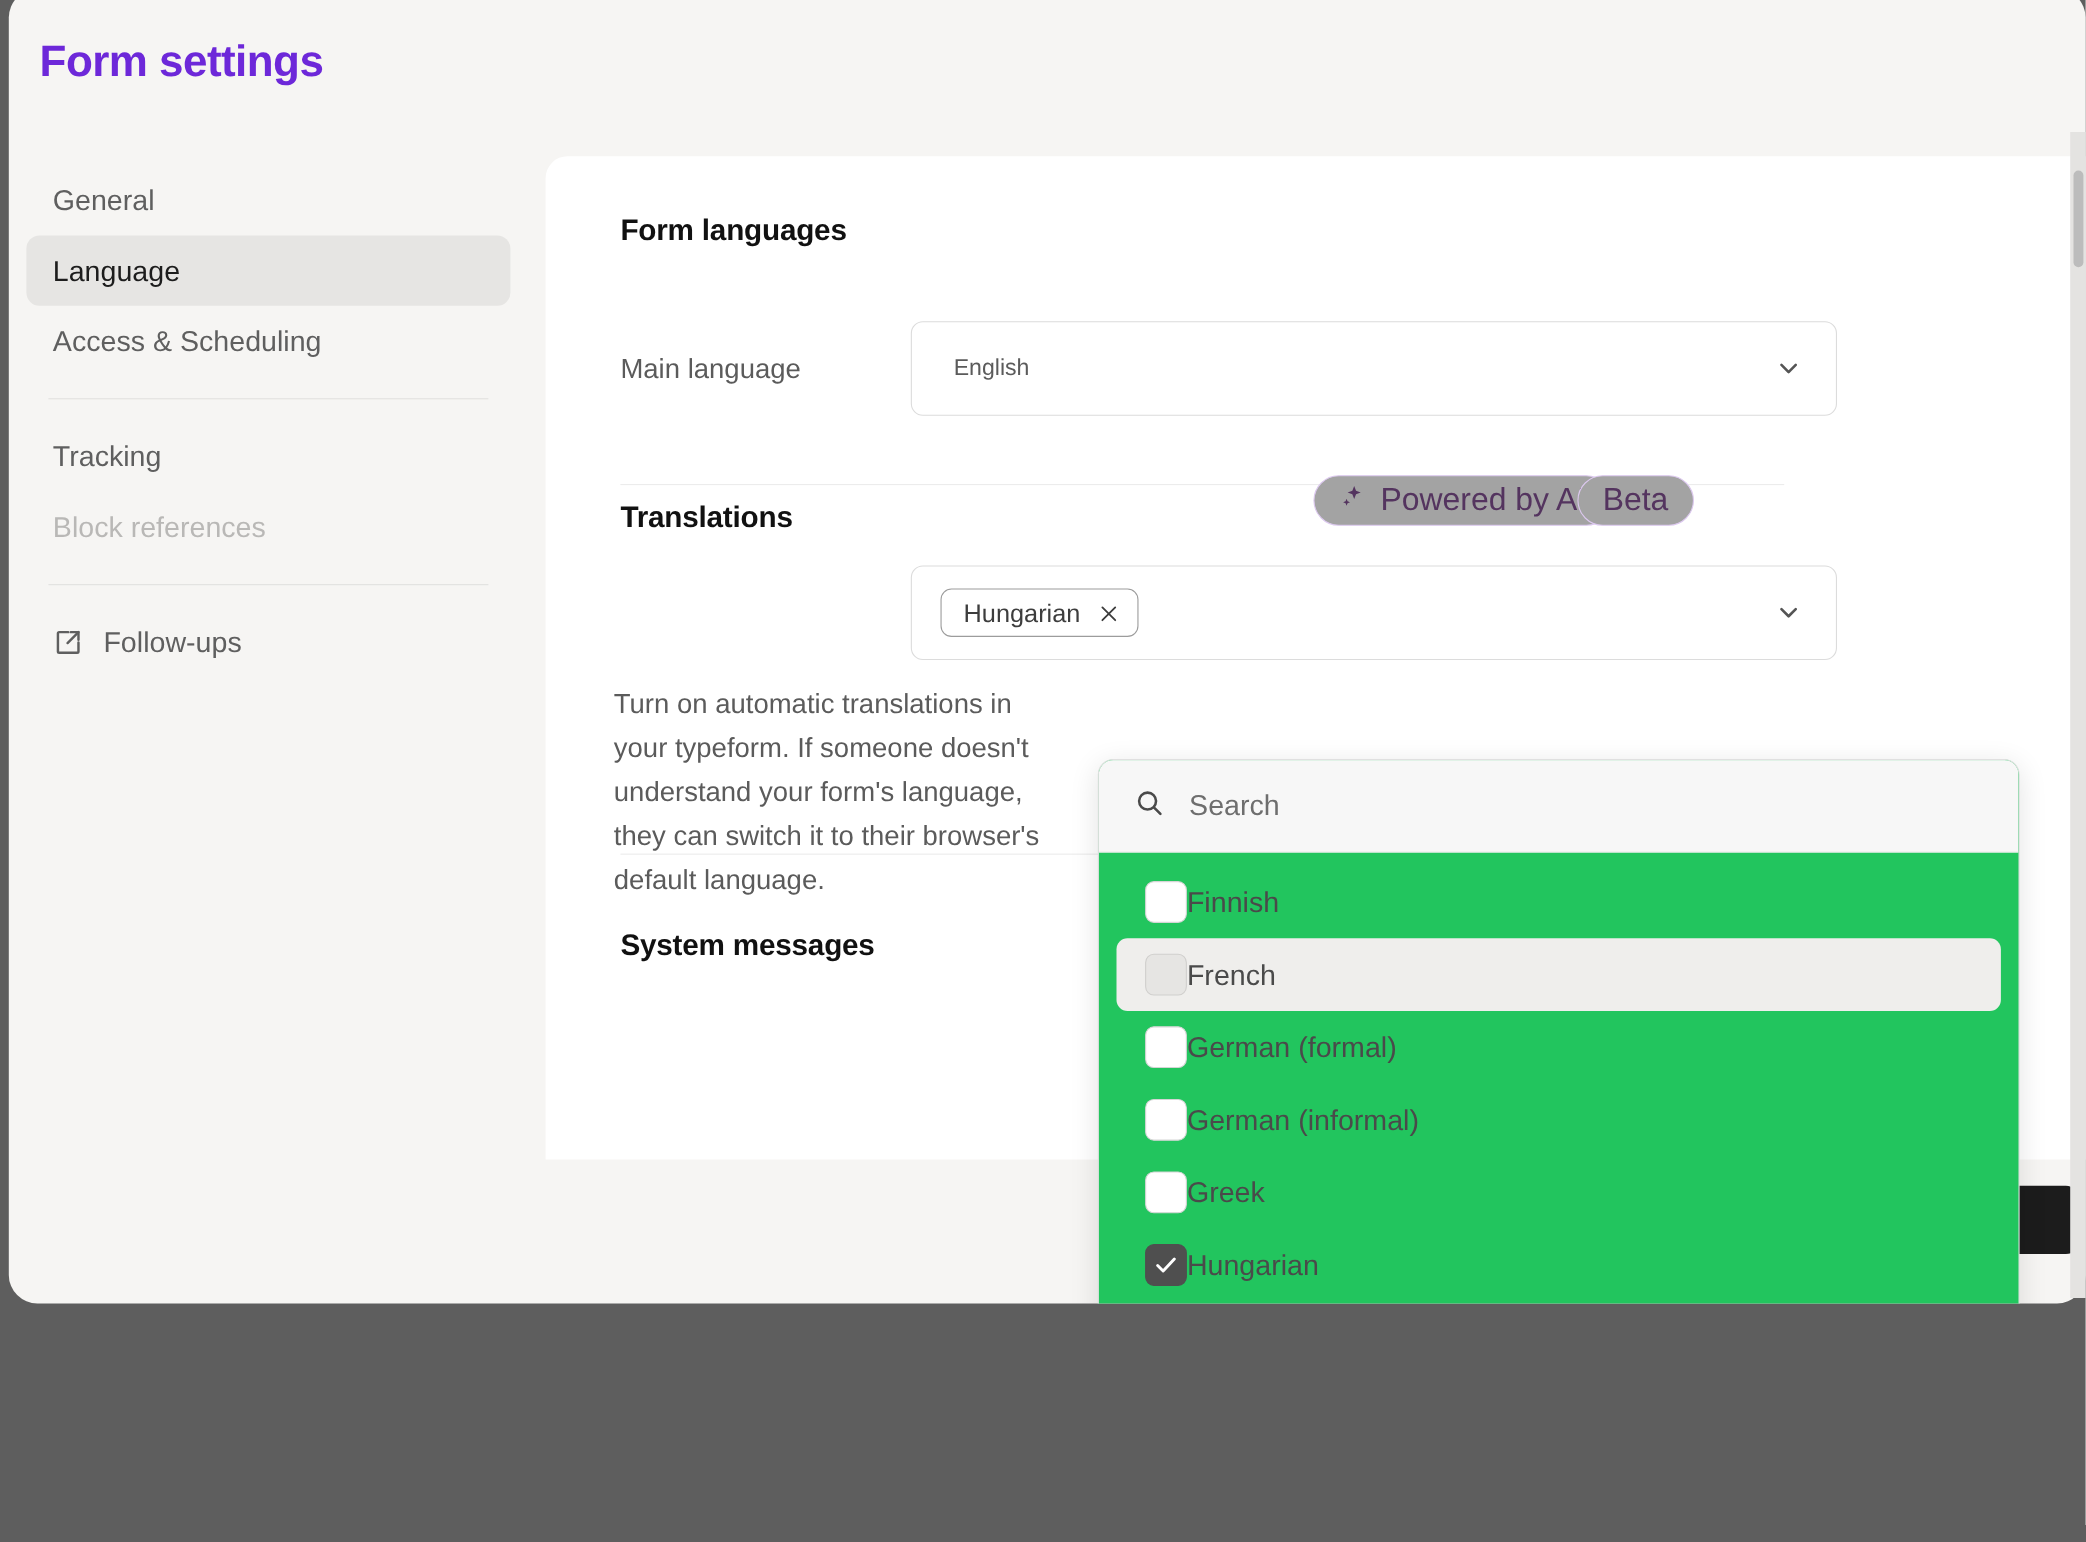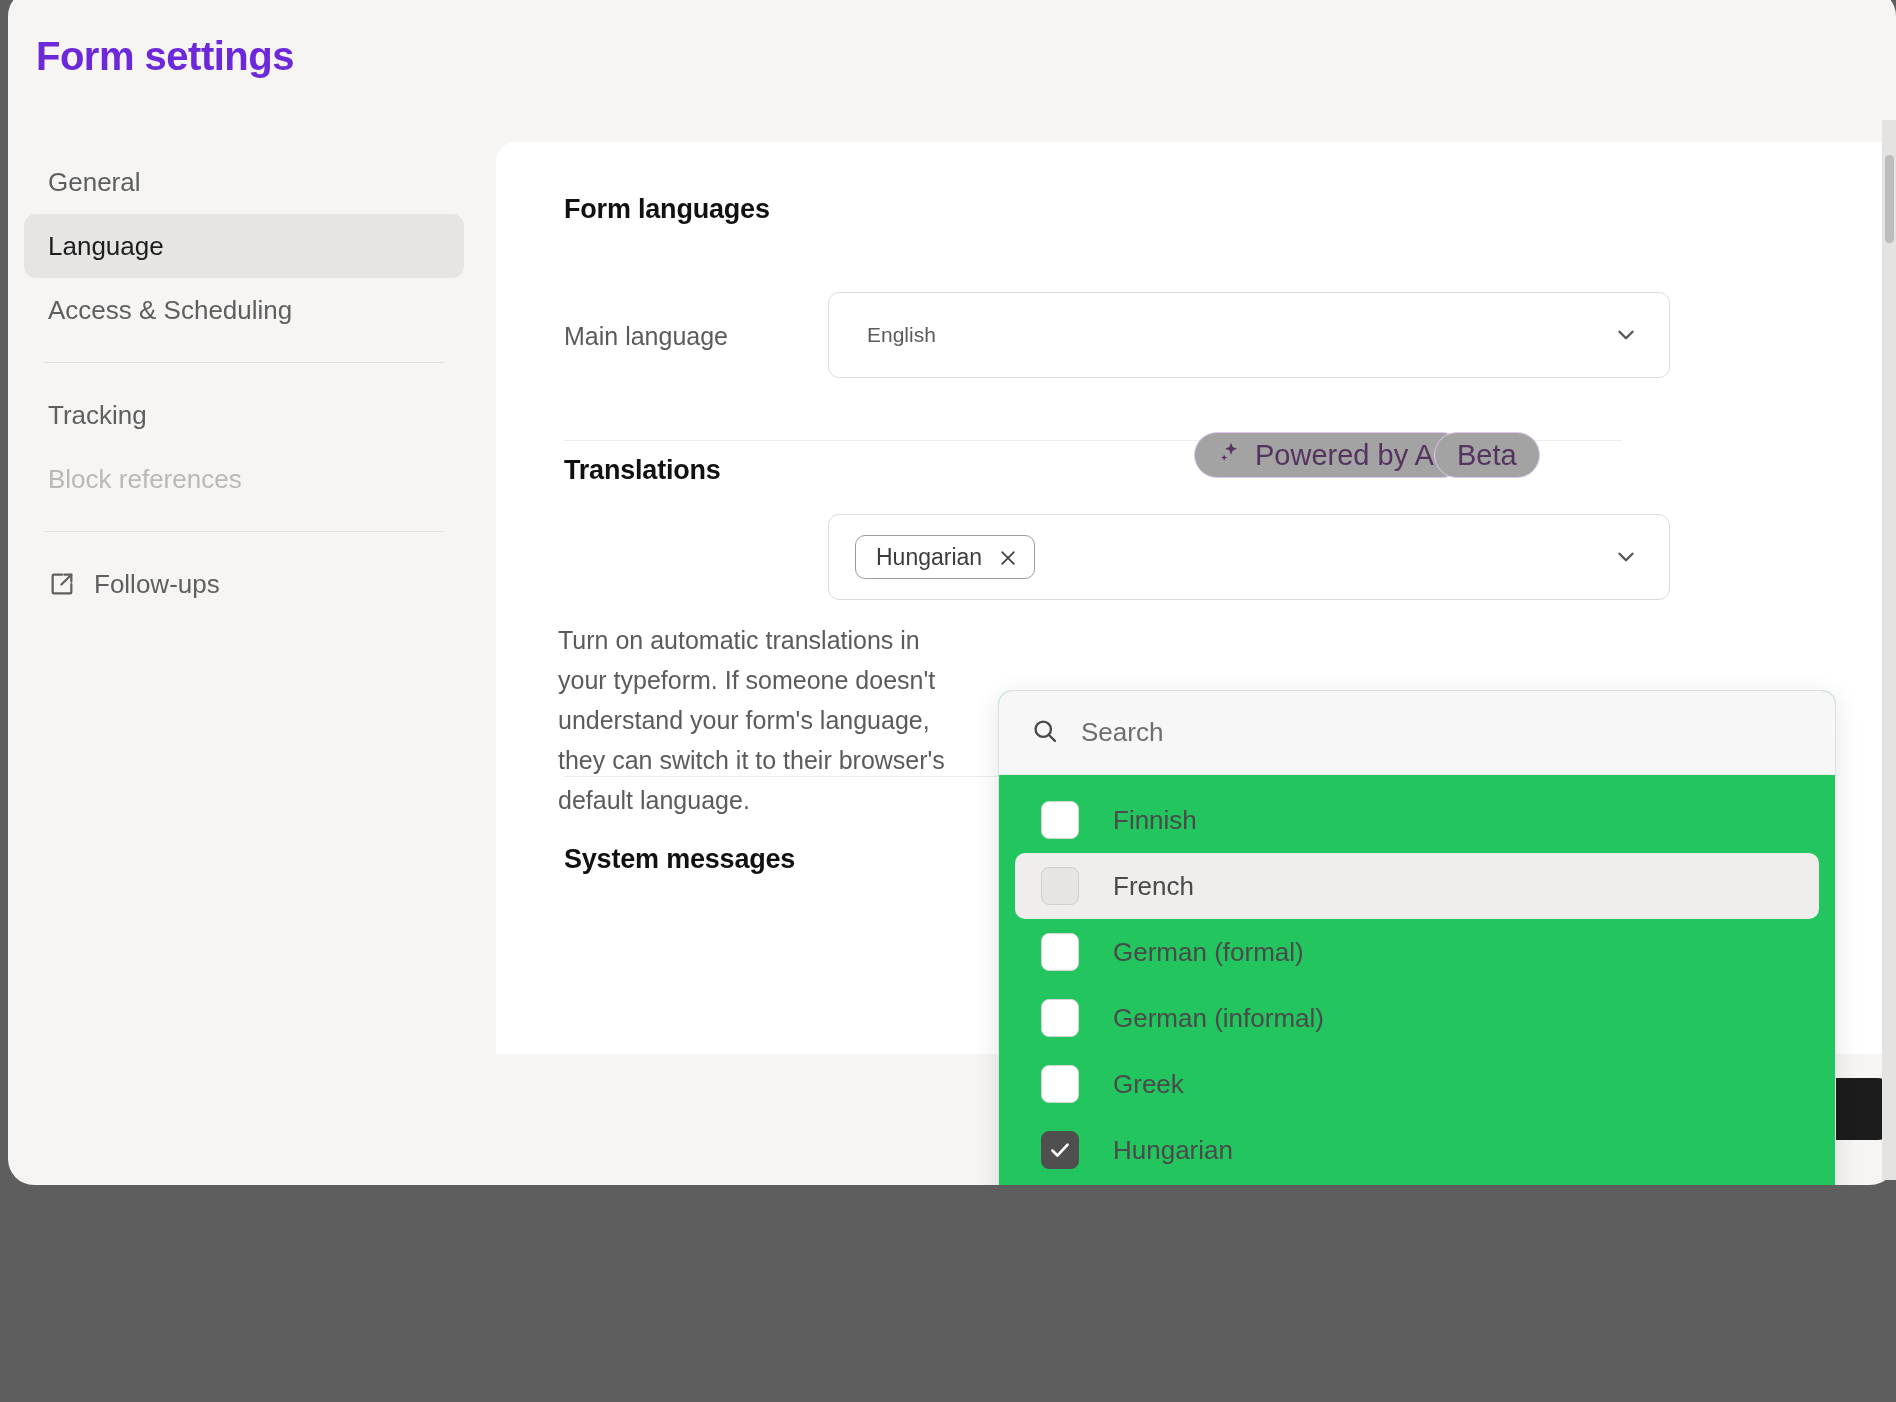--- a/index.html
+++ b/index.html
@@ -194,21 +194,20 @@
     display: flex;
     align-items: center;
     padding-left: 32px;
     gap: 22px;
   }
   #dd-search-text { font-size: 26px; color: #6e6e6e; }
   #dd-list { padding: 12px 16px; }
   .dd-item {
     display: flex;
     align-items: center;
-    gap: 34px;
     height: 66px;
     padding-left: 26px;
     border-radius: 10px;
     font-size: 26px;
     color: #4a4a4a;
     cursor: pointer;
   }
   .dd-item.hover { background: #efeeec; }
   .cbox {
     width: 38px; height: 38px;

